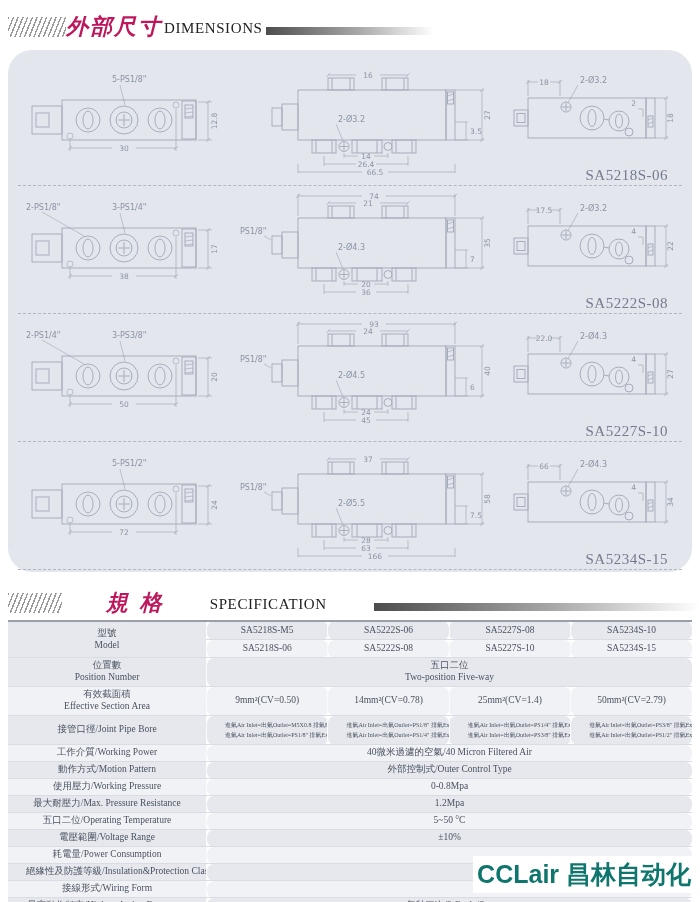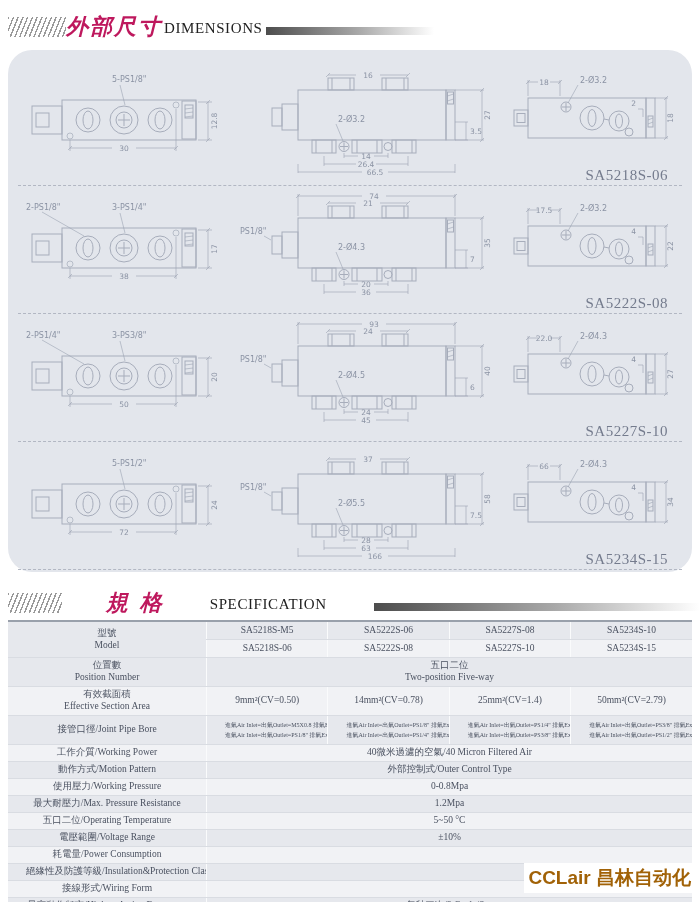--- a/index.html
+++ b/index.html
@@ -47,28 +47,28 @@
     width:684px;margin:6px 8px 0 8px;border-collapse:collapse;
     border-top:2px solid #99a0ab;color:#4a5160;table-layout:fixed;
   }
   .spec-table td{
     font-size:9.5px;text-align:center;vertical-align:middle;
     border-bottom:1px solid #d9dce2;padding:1px 18px;line-height:1.25;
     overflow:hidden;white-space:nowrap;
   }
   tr.a{background:#e6e8ed;} tr.b{background:#f1f2f5;}
   td.lbl{width:162px;}
-  td.vcell{border-left:1px solid #fafbfc;}
+  td.vcell{border-left:1px solid #fafbfc;border-radius:7px;}
   tr.h15 td{height:15px;} tr.h26 td{height:26px;} tr.h14 td{height:14px;}
   .bore{font-size:6px;line-height:1.7;}
 
   
   .logo{
     position:absolute;right:5px;bottom:9px;background:#ffffff;padding:2px 4px;
-    font-family:"Liberation Sans",sans-serif;font-weight:bold;font-size:19px;color:#a16207;
+    font-family:"Liberation Sans",sans-serif;font-weight:bold;font-size:25px;color:#0f766e;
   }
 </style>
 </head>
 <body>
 
 <div class="sec-header">
   <div class="stripes"></div>
   <div class="title-cjk">外部尺寸</div>
   <div class="title-en">DIMENSIONS</div>
   <div class="grad-bar" id="dim-bar"></div>

